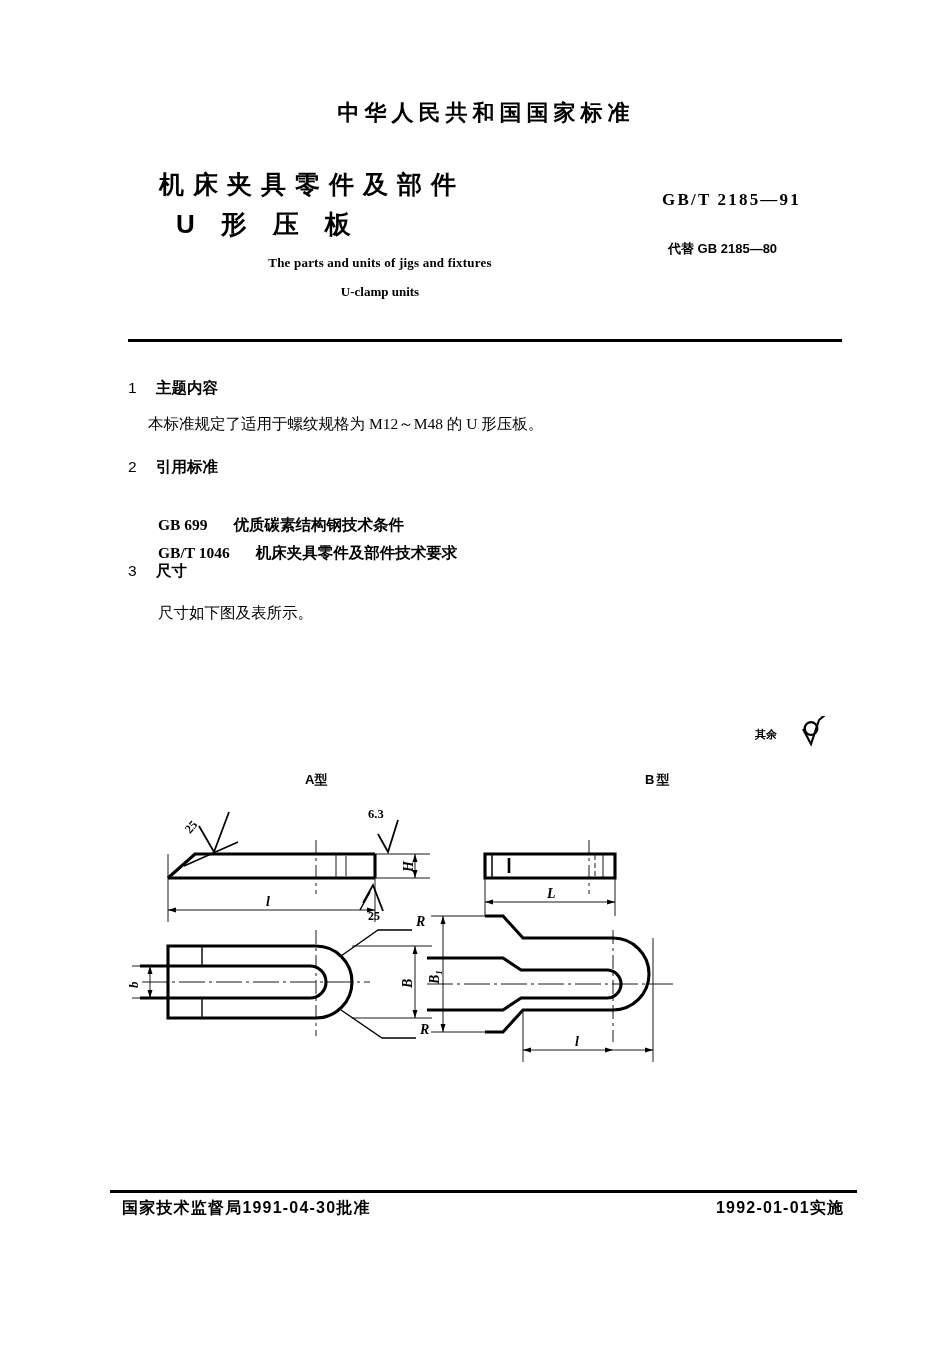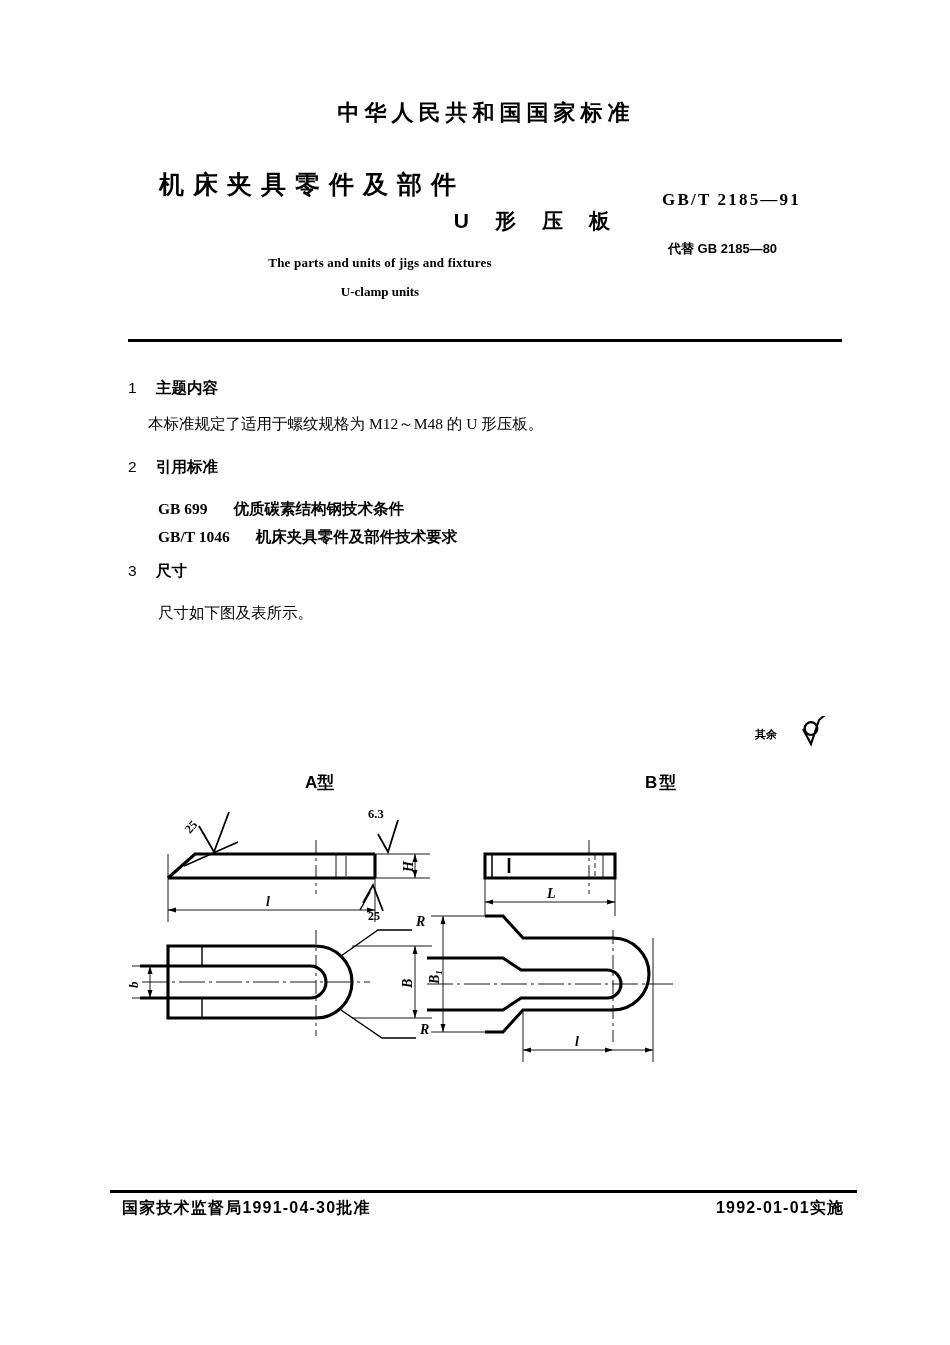--- a/index.html
+++ b/index.html
@@ -40,24 +40,24 @@
     font-weight: 700;
     font-size: 25px;
     letter-spacing: 9px;
     padding-left: 9px;
   }
   .hdr-title2 {
     position: absolute;
     left: 150px;
     width: 460px;
     top: 207px;
-    text-align: right;
-    font-family: "Liberation Sans", "DejaVu Sans", sans-serif;
-    font-weight: 700;
-    font-size: 21px;
+    text-align: left;
+    font-family: "Liberation Sans", "DejaVu Sans", sans-serif;
+    font-weight: 700;
+    font-size: 26px;
     letter-spacing: 26px;
     padding-left: 26px;
   }
   .hdr-en1 {
     position: absolute;
     left: 150px;
     width: 460px;
     top: 255px;
     text-align: center;
     font-family: "Liberation Serif", "DejaVu Serif", serif;
@@ -132,37 +132,38 @@
     font-family: "Liberation Serif", "DejaVu Serif", serif;
     font-size: 15.5px;
     white-space: nowrap;
   }
   .sec-ref {
     position: absolute;
     font-family: "Liberation Serif", "DejaVu Serif", serif;
     font-weight: 700;
     font-size: 15.5px;
     white-space: nowrap;
+    margin-top: 16px;
   }
   .ref-code { display: inline-block; }
   .ref-gap1 { display: inline-block; width: 26px; }
 
   
   .drawing {
     position: absolute;
     left: 0;
     top: 620px;
     width: 950px;
     height: 460px;
   }
   .dw-label {
     position: absolute;
     font-family: "Liberation Sans", "DejaVu Sans", sans-serif;
     font-weight: 700;
-    font-size: 17px;
+    font-size: 13px;
     white-space: nowrap;
   }
   .dw-note {
     position: absolute;
     font-family: "Liberation Sans", "DejaVu Sans", sans-serif;
     font-weight: 700;
     font-size: 11px;
     white-space: nowrap;
   }
 

